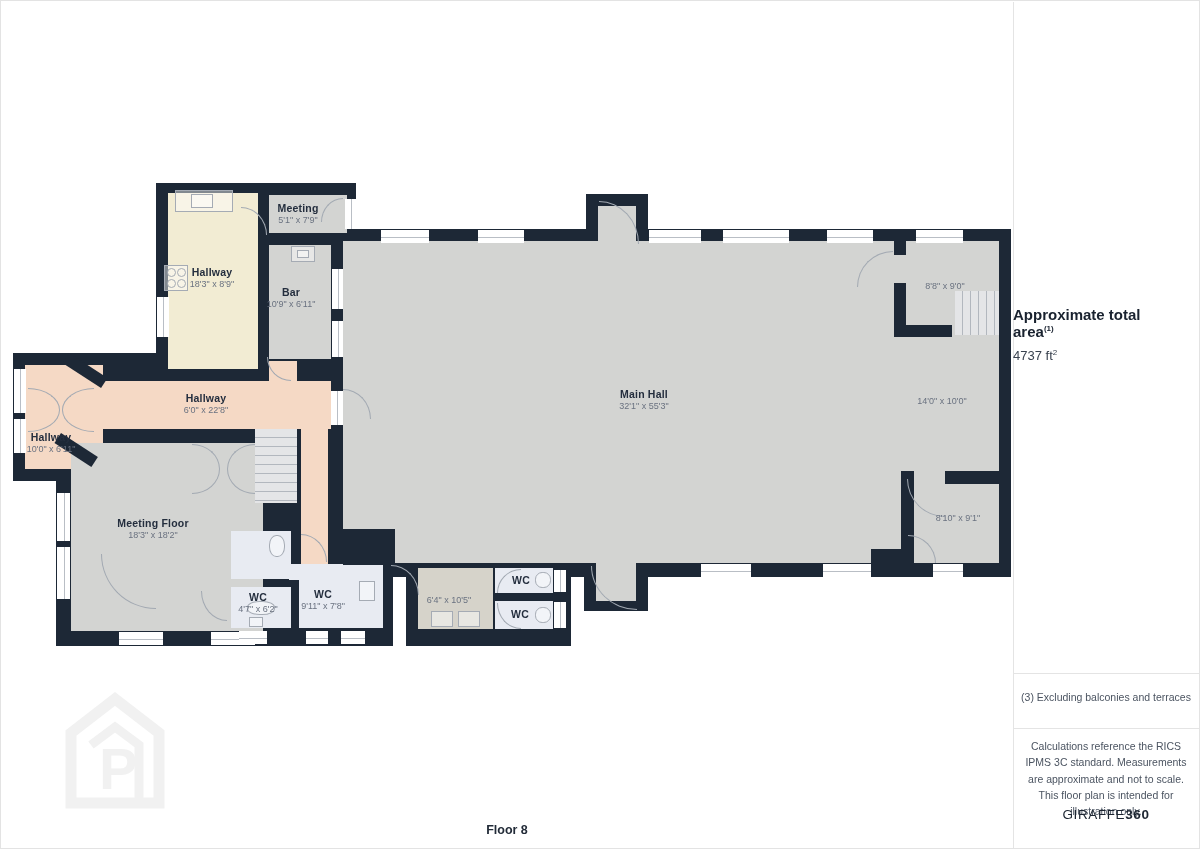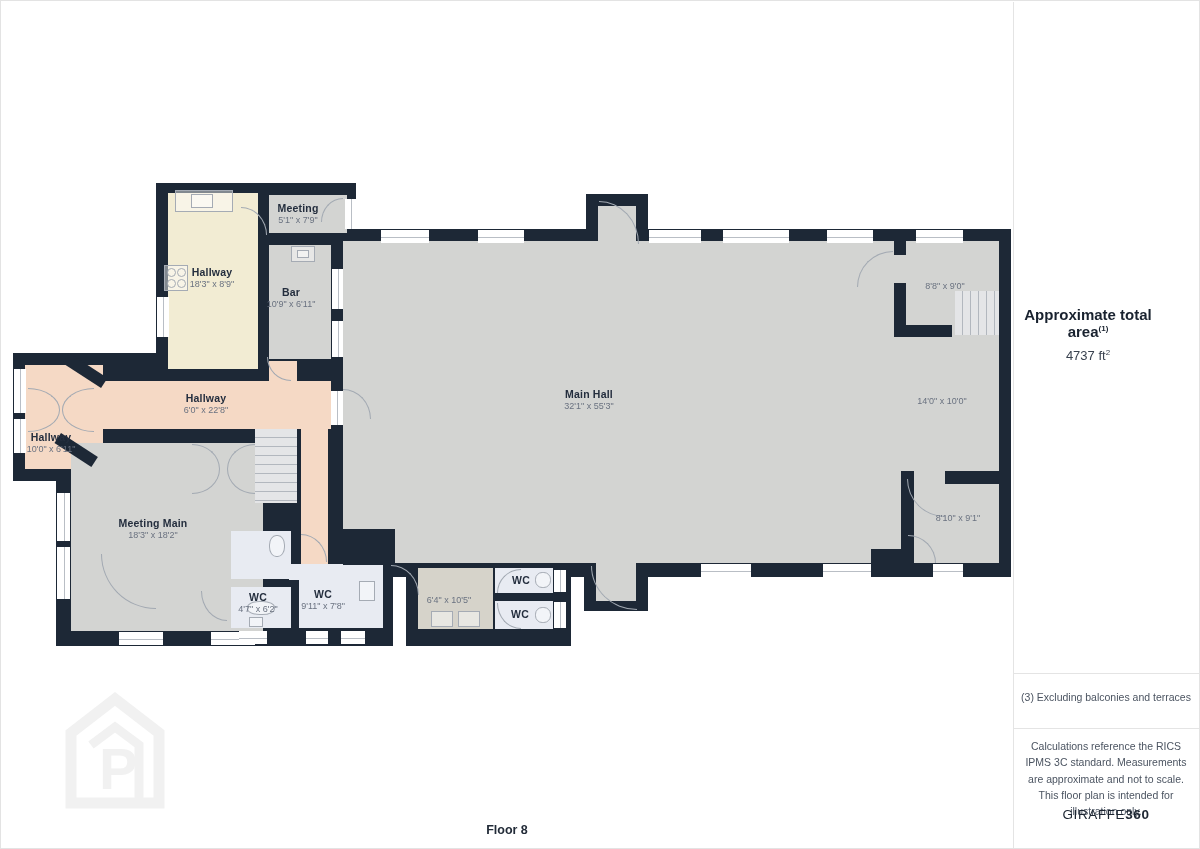--- a/index.html
+++ b/index.html
@@ -24,21 +24,21 @@
   .stairsV{position:absolute;background:repeating-linear-gradient(90deg,#e4e5e7 0 7px,#b2b7be 7px 8px);}
   .fx{position:absolute;box-sizing:border-box;border:1.5px solid #a5abb4;background:rgba(255,255,255,.45);}
   .oval{border-radius:45%;}
   .diag{position:absolute;background:#1d2836;transform-origin:left top;}
   
   .label{position:absolute;transform:translate(-50%,-50%);text-align:center;white-space:nowrap;}
   .rname{font-size:10.5px;font-weight:700;color:#242e3e;letter-spacing:.2px;}
   .rdims{font-size:9px;color:#6a7280;margin-top:1px;}
   
   .vdiv{position:absolute;background:#e4e4e4;}
-  .side-title{position:absolute;left:1012px;width:150px;text-align:center;}
+  .side-title{position:absolute;left:1012px;width:150px;}
   .t-main{font-size:15px;font-weight:700;color:#19222f;}
   .t-main sup{font-size:8px;}
   .t-area{font-size:13px;color:#39424f;margin-top:8px;}
   .t-area sup{font-size:8px;}
   .note{position:absolute;left:1020px;width:170px;text-align:center;font-size:10.5px;color:#4b5461;line-height:1.55;}
   .brand{position:absolute;left:1012px;width:186px;text-align:center;font-size:13.5px;color:#1b2430;letter-spacing:.6px;}
   .brand b{font-weight:700;}
   .floor-label{position:absolute;text-align:center;font-size:12.5px;font-weight:700;color:#222b38;}
   .wm{position:absolute;opacity:1;}
 </style>
@@ -158,34 +158,34 @@
     <div class="rdims">18'3" x 8'9"</div>
   </div>
   <div class="label" style="left:297px;top:212px">
     <div class="rname">Meeting</div>
     <div class="rdims">5'1" x 7'9"</div>
   </div>
   <div class="label" style="left:290px;top:296px">
     <div class="rname">Bar</div>
     <div class="rdims">10'9" x 6'11"</div>
   </div>
-  <div class="label" style="left:588px;top:398px">
+  <div class="label" style="left:643px;top:398px">
     <div class="rname">Main Hall</div>
     <div class="rdims">32'1" x 55'3"</div>
   </div>
   <div class="label" style="left:205px;top:402px">
     <div class="rname">Hallway</div>
     <div class="rdims">6'0" x 22'8"</div>
   </div>
   <div class="label" style="left:50px;top:441px">
     <div class="rname">Hallway</div>
     <div class="rdims">10'0" x 6'11"</div>
   </div>
   <div class="label" style="left:152px;top:527px">
-    <div class="rname">Meeting Main</div>
+    <div class="rname">Meeting Floor</div>
     <div class="rdims">18'3" x 18'2"</div>
   </div>
   <div class="label" style="left:257px;top:601px">
     <div class="rname">WC</div>
     <div class="rdims">4'7" x 6'2"</div>
   </div>
   <div class="label" style="left:322px;top:598px">
     <div class="rname">WC</div>
     <div class="rdims">9'11" x 7'8"</div>
   </div>

